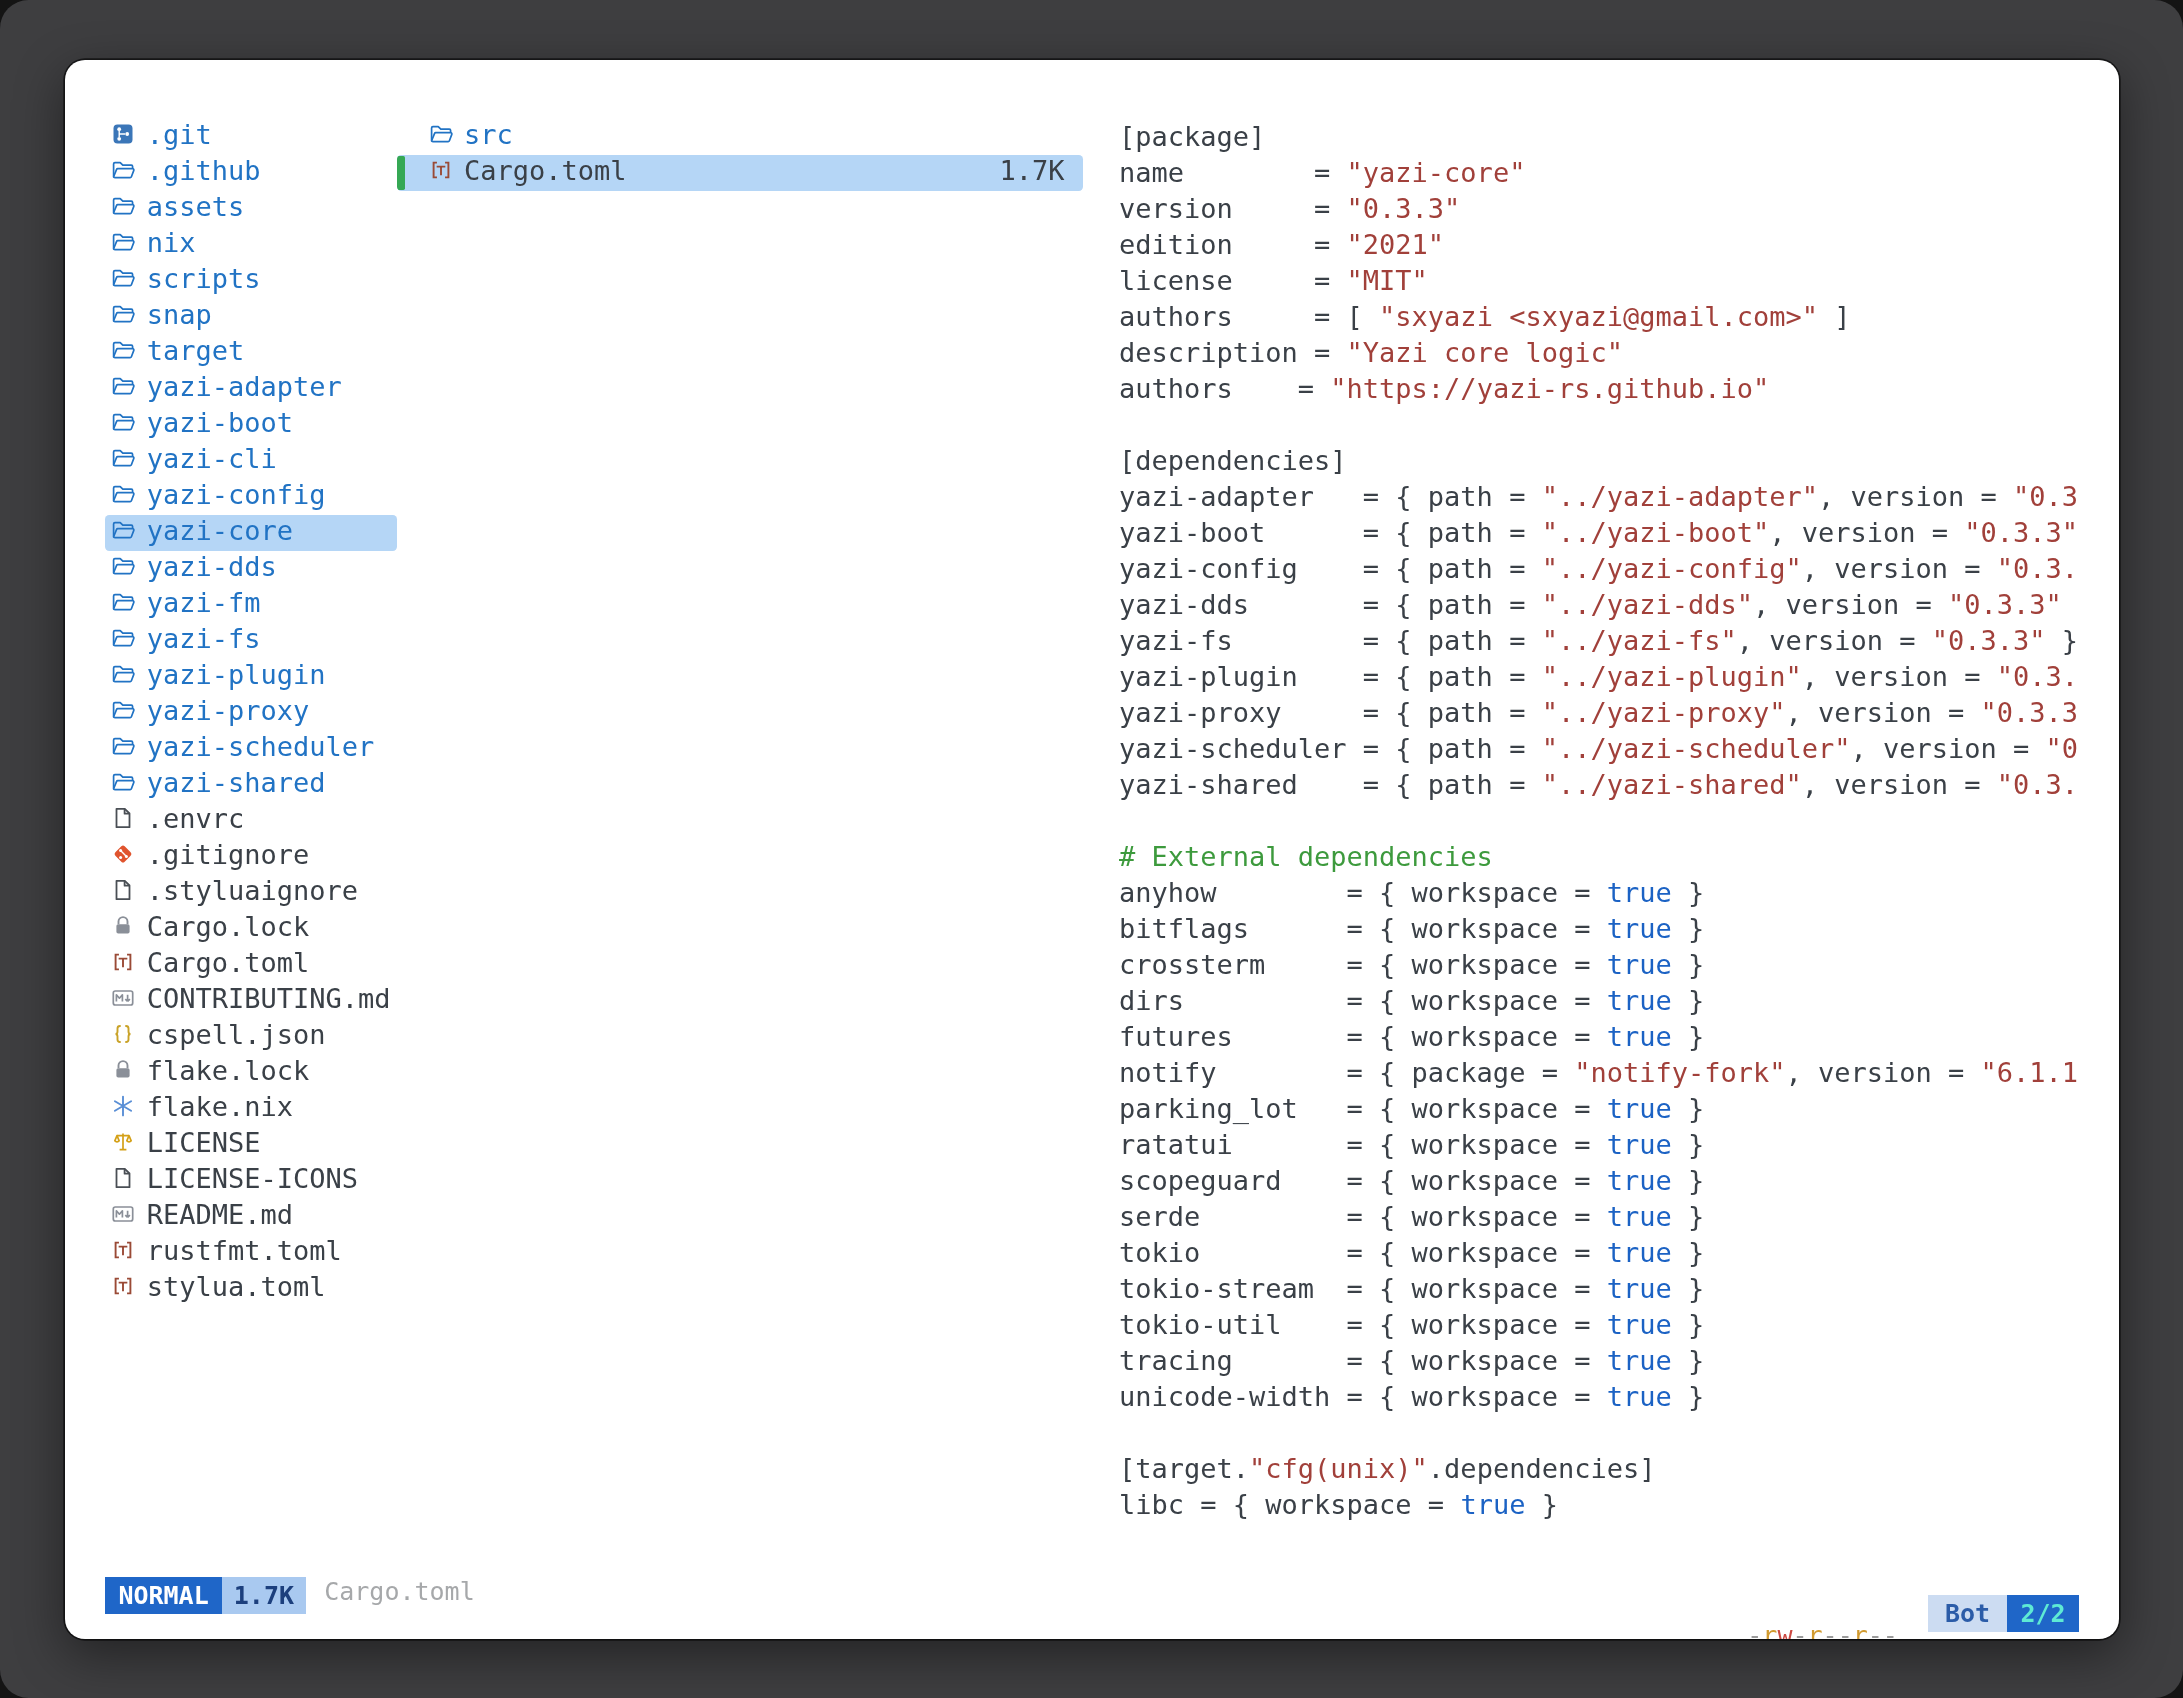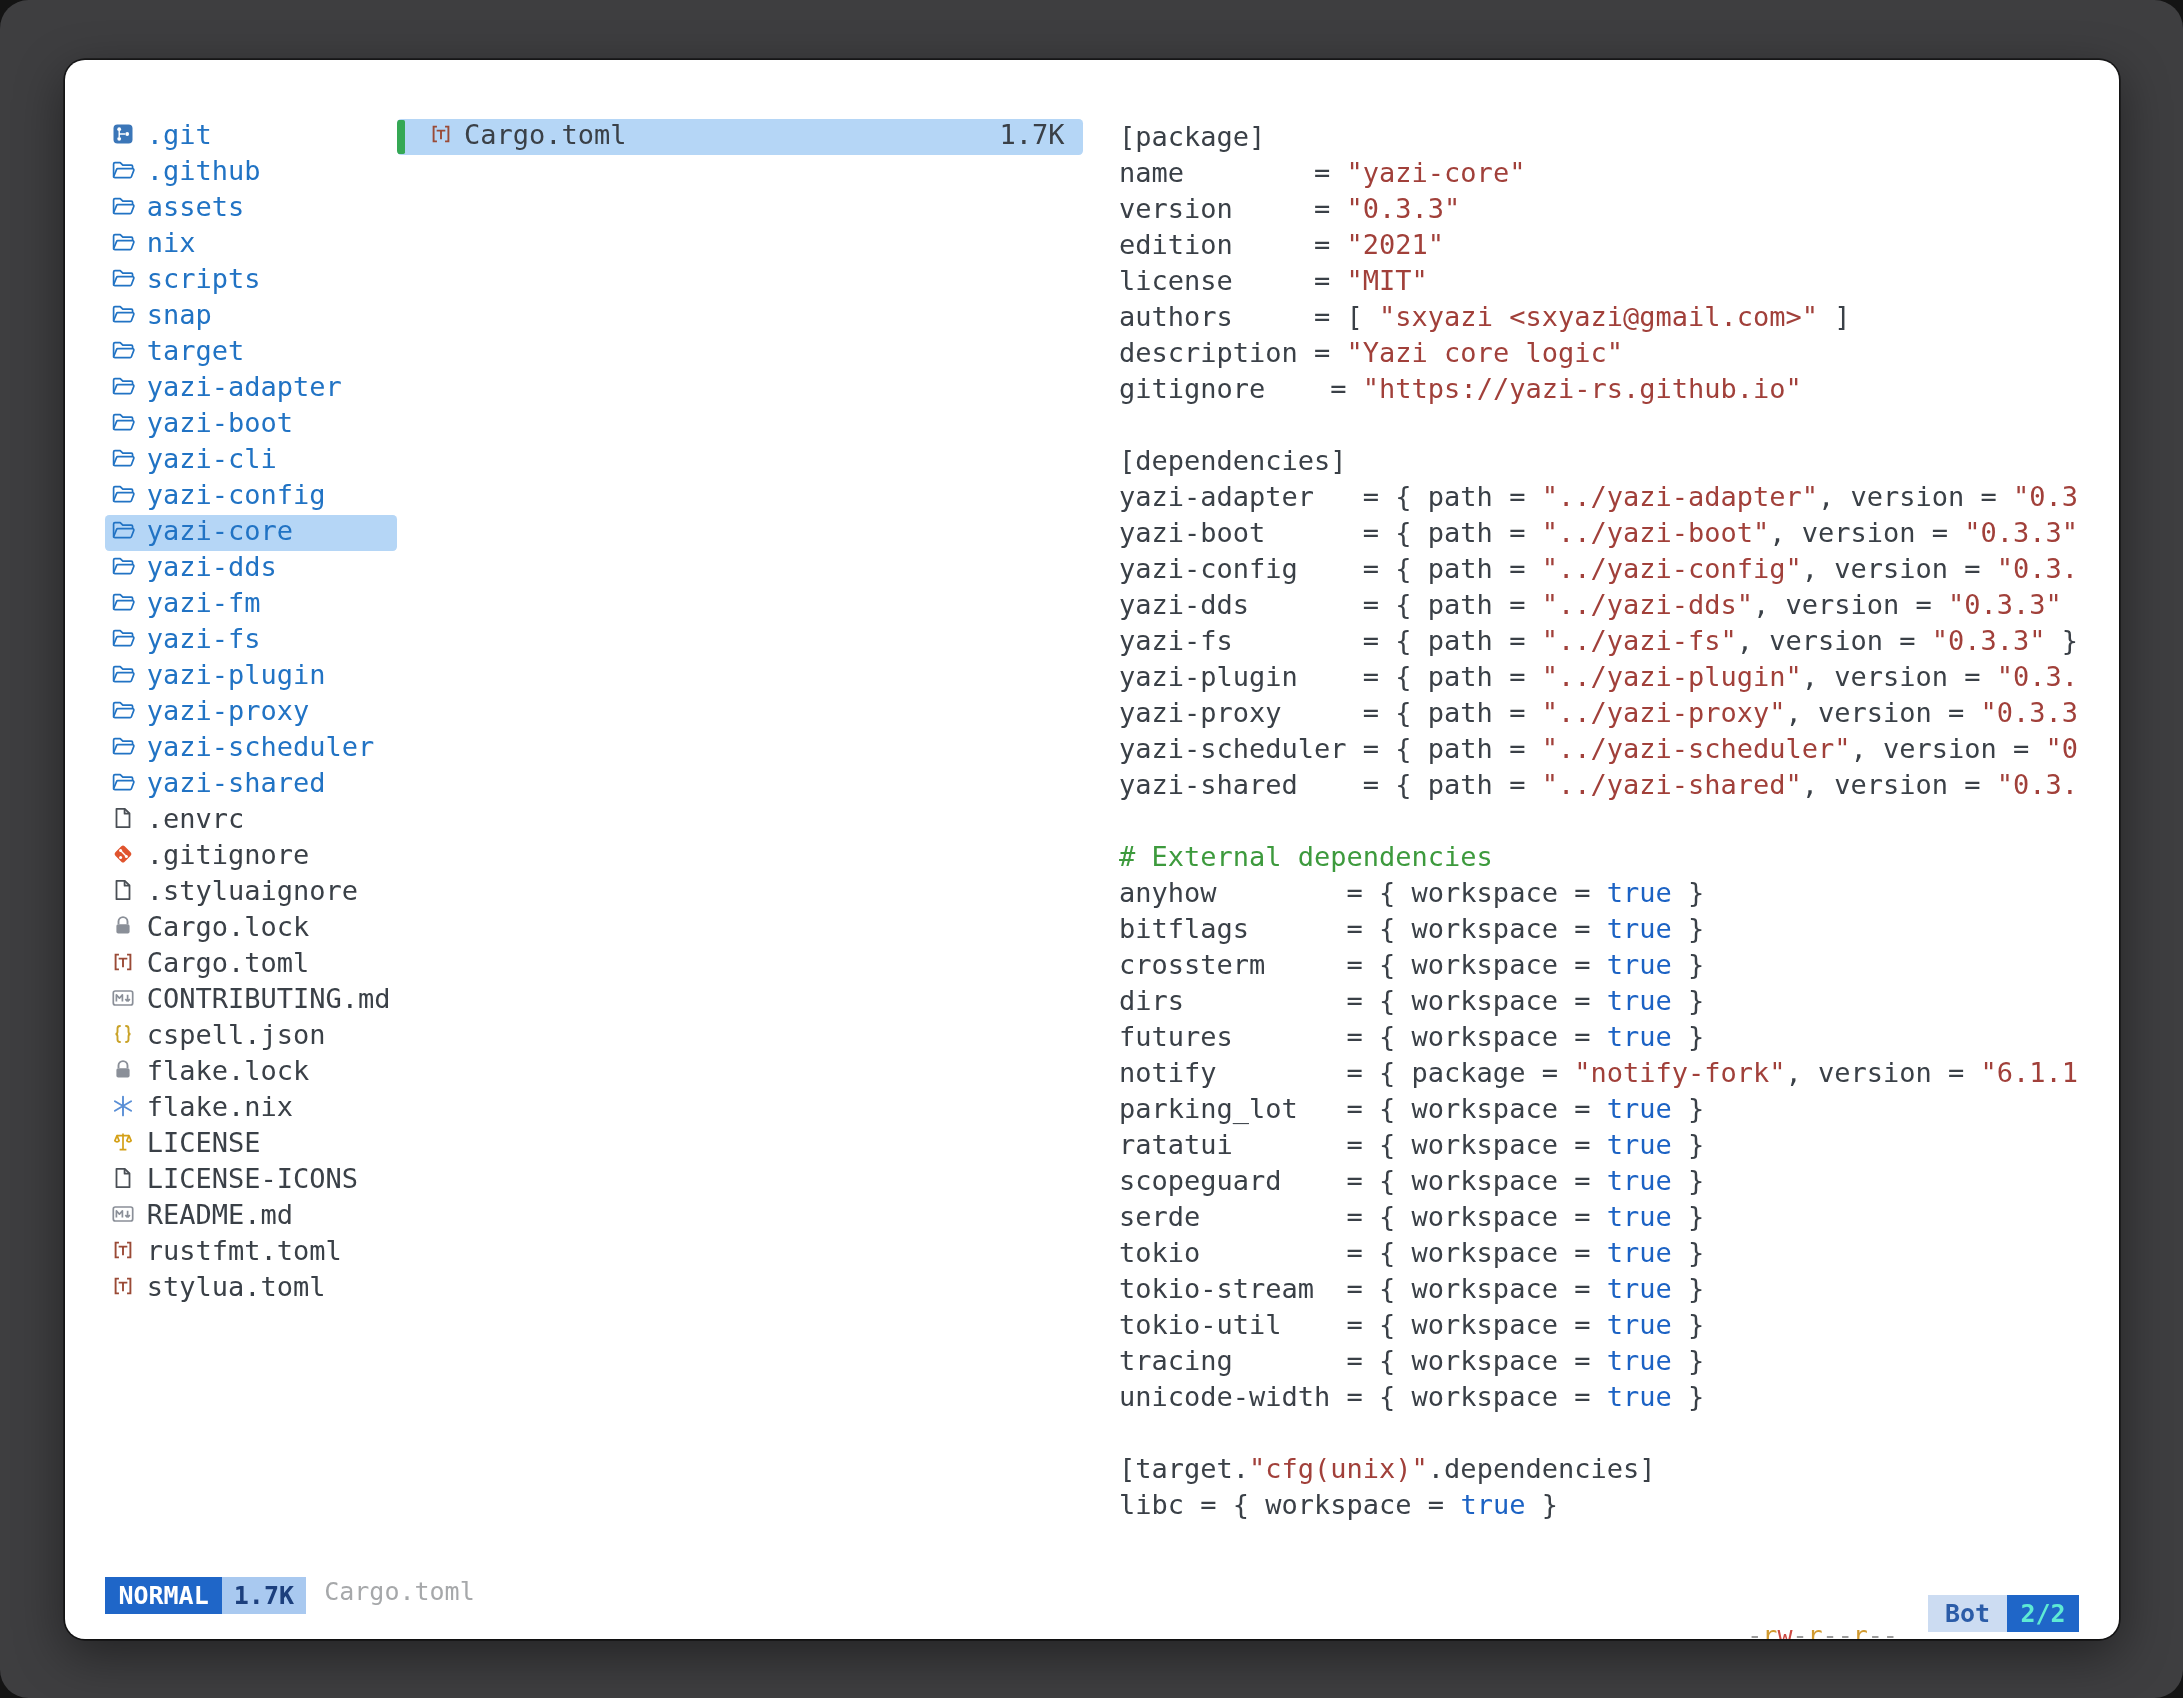--- a/index.html
+++ b/index.html
@@ -188,34 +188,38 @@
         <div class="row"><span class="icon"><svg viewBox="0 0 24 24" fill="none" stroke="#9a4a36" stroke-width="1.9" stroke-linecap="square">
               <path d="M7 4.6H4.6v14.8H7M17 4.6h2.4v14.8H17"></path>
               <path d="M8.6 8.6h6.8M12 8.6v7.8"></path>
             </svg></span><span class="label">rustfmt.toml</span></div>
         <div class="row"><span class="icon"><svg viewBox="0 0 24 24" fill="none" stroke="#9a4a36" stroke-width="1.9" stroke-linecap="square">
               <path d="M7 4.6H4.6v14.8H7M17 4.6h2.4v14.8H17"></path>
               <path d="M8.6 8.6h6.8M12 8.6v7.8"></path>
             </svg></span><span class="label">stylua.toml</span></div>
       </div>
     <div class="pane pane-current">
+        <div class="row dir"><span class="icon"><svg viewBox="0 0 24 24" fill="none" stroke="currentColor" stroke-width="1.7" stroke-linejoin="round">
+              <path d="M2.6 18.6V5.9c0-.7.6-1.3 1.3-1.3h5.3l2.6 2.6h8.5c.7 0 1.3.6 1.3 1.3v1.5"></path>
+              <path d="M2.6 18.8l2.9-7.2c.2-.5.7-.9 1.2-.9h14.9c.9 0 1.5.9 1.2 1.7l-2.4 6.4c-.2.5-.7.9-1.2.9H3.9c-.8 0-1.3-.5-1.3-.9z"></path>
+            </svg></span><span class="label">src</span></div>
         <div class="row selected"><span class="marker"></span><span class="icon"><svg viewBox="0 0 24 24" fill="none" stroke="#9a4a36" stroke-width="1.9" stroke-linecap="square">
               <path d="M7 4.6H4.6v14.8H7M17 4.6h2.4v14.8H17"></path>
               <path d="M8.6 8.6h6.8M12 8.6v7.8"></path>
             </svg></span><span class="label">Cargo.toml</span><span class="size">1.7K</span></div>
       </div>
     <div class="pane pane-preview">
         <div class="pline"><span class="tok-plain">[package]</span></div>
         <div class="pline"><span class="tok-plain">name        = </span><span class="tok-str">"yazi-core"</span></div>
         <div class="pline"><span class="tok-plain">version     = </span><span class="tok-str">"0.3.3"</span></div>
         <div class="pline"><span class="tok-plain">edition     = </span><span class="tok-str">"2021"</span></div>
         <div class="pline"><span class="tok-plain">license     = </span><span class="tok-str">"MIT"</span></div>
         <div class="pline"><span class="tok-plain">authors     = [ </span><span class="tok-str">"sxyazi &lt;sxyazi@gmail.com&gt;"</span><span class="tok-plain"> ]</span></div>
         <div class="pline"><span class="tok-plain">description = </span><span class="tok-str">"Yazi core logic"</span></div>
-        <div class="pline"><span class="tok-plain">gitignore    = </span><span class="tok-str">"https://yazi-rs.github.io"</span></div>
+        <div class="pline"><span class="tok-plain">authors    = </span><span class="tok-str">"https://yazi-rs.github.io"</span></div>
         <div class="pline">&nbsp;</div>
         <div class="pline"><span class="tok-plain">[dependencies]</span></div>
         <div class="pline"><span class="tok-plain">yazi-adapter   = { path = </span><span class="tok-str">"../yazi-adapter"</span><span class="tok-plain">, version = </span><span class="tok-str">"0.3</span></div>
         <div class="pline"><span class="tok-plain">yazi-boot      = { path = </span><span class="tok-str">"../yazi-boot"</span><span class="tok-plain">, version = </span><span class="tok-str">"0.3.3"</span></div>
         <div class="pline"><span class="tok-plain">yazi-config    = { path = </span><span class="tok-str">"../yazi-config"</span><span class="tok-plain">, version = </span><span class="tok-str">"0.3.</span></div>
         <div class="pline"><span class="tok-plain">yazi-dds       = { path = </span><span class="tok-str">"../yazi-dds"</span><span class="tok-plain">, version = </span><span class="tok-str">"0.3.3"</span></div>
         <div class="pline"><span class="tok-plain">yazi-fs        = { path = </span><span class="tok-str">"../yazi-fs"</span><span class="tok-plain">, version = </span><span class="tok-str">"0.3.3"</span><span class="tok-plain"> }</span></div>
         <div class="pline"><span class="tok-plain">yazi-plugin    = { path = </span><span class="tok-str">"../yazi-plugin"</span><span class="tok-plain">, version = </span><span class="tok-str">"0.3.</span></div>
         <div class="pline"><span class="tok-plain">yazi-proxy     = { path = </span><span class="tok-str">"../yazi-proxy"</span><span class="tok-plain">, version = </span><span class="tok-str">"0.3.3</span></div>
         <div class="pline"><span class="tok-plain">yazi-scheduler = { path = </span><span class="tok-str">"../yazi-scheduler"</span><span class="tok-plain">, version = </span><span class="tok-str">"0</span></div>

